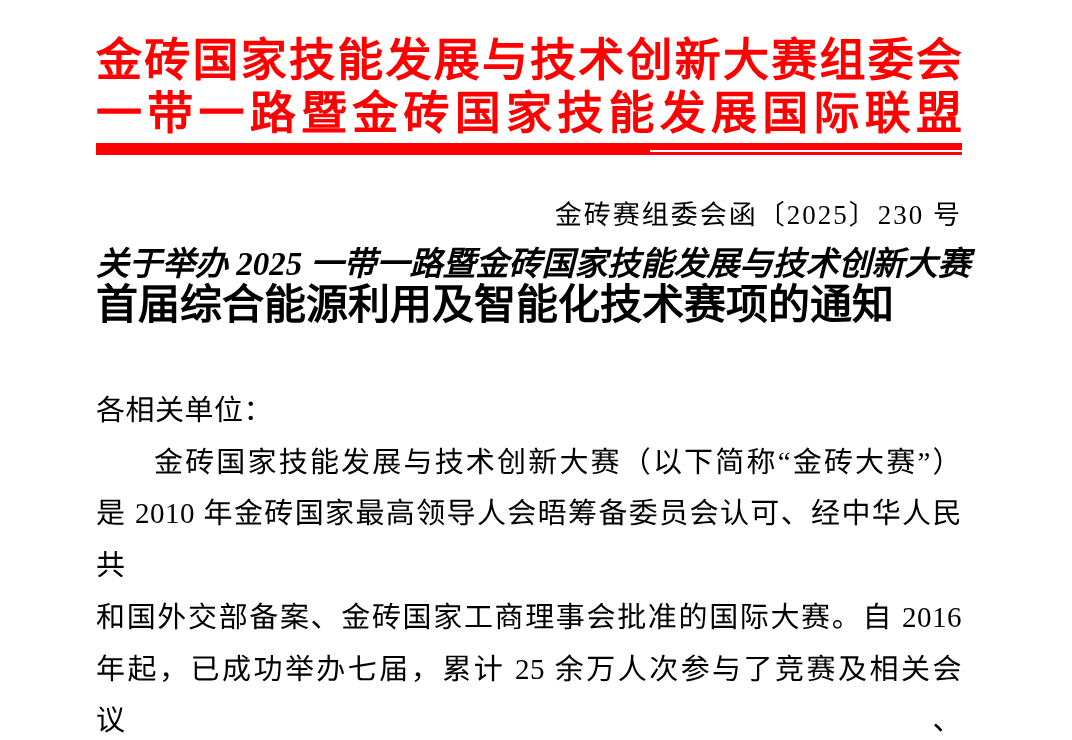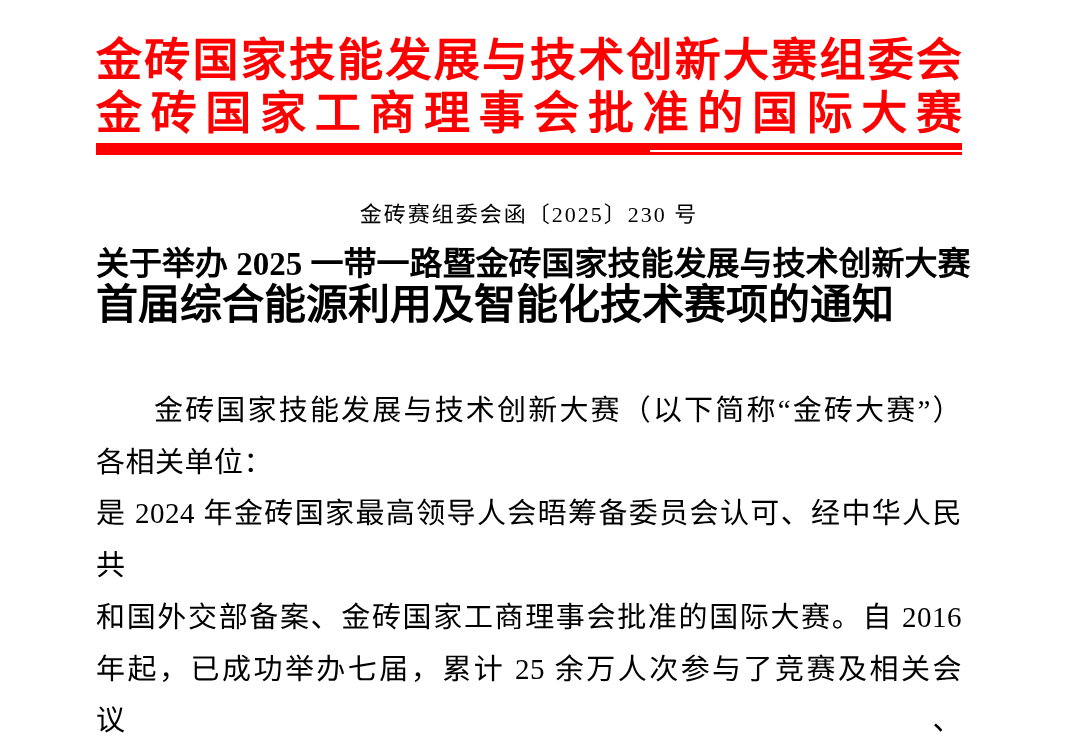--- a/index.html
+++ b/index.html
@@ -43,34 +43,35 @@
   
   .double-rule { margin-top: 3px; }
   .double-rule .rule-top    { height: 7px; background: var(--accent, #fe0000); }
   .double-rule .rule-gap    { height: 2px;
         background: linear-gradient(to right, var(--accent, #fe0000) 0 64%, #ffffff 64% 100%); }
   .double-rule .rule-bottom { height: 3px; background: var(--accent, #fe0000); }
 
   
   .doc-number {
     margin-top: 42px;
-    text-align: center;
-    font-size: 22px;
+    text-align: right;
+    font-size: 27px;
     line-height: 36px;
     letter-spacing: 2px;
   }
 
   
   .title-line-1 {
     margin-top: 13px;
     text-align: right;
     font-size: 33px;
     line-height: 36px;
     font-weight: 700;
     white-space: nowrap;
+    font-style: italic;
   }
   .title-line-2 {
     text-align: left;
     font-size: 42px;
     line-height: 47px;
     font-weight: 700;
     white-space: nowrap;
   }
 
   
@@ -88,37 +89,37 @@
   .indent-2 { text-indent: 58px; }
 </style>
 </head>
 <body>
 
 <div class="page">
   <div class="content">
 
     <div class="letterhead">
       <span class="lh-line">金砖国家技能发展与技术创新大赛组委会</span>
-      <span class="lh-line">金砖国家工商理事会批准的国际大赛</span>
+      <span class="lh-line">一带一路暨金砖国家技能发展国际联盟</span>
     </div>
 
     <div class="double-rule">
       <div class="rule-top"></div>
       <div class="rule-gap"></div>
       <div class="rule-bottom"></div>
     </div>
 
     <div class="doc-number">金砖赛组委会函〔2025〕230 号</div>
 
     <div class="title-line-1">关于举办 2025 一带一路暨金砖国家技能发展与技术创新大赛</div>
     <div class="title-line-2">首届综合能源利用及智能化技术赛项的通知</div>
 
     <div class="body-block">
+      <span class="body-line">各相关单位：</span>
       <span class="body-line justify-last indent-2">金砖国家技能发展与技术创新大赛（以下简称“金砖大赛”）</span>
-      <span class="body-line">各相关单位：</span>
-      <span class="body-line justify-last">是 2024 年金砖国家最高领导人会晤筹备委员会认可、经中华人民共</span>
+      <span class="body-line justify-last">是 2010 年金砖国家最高领导人会晤筹备委员会认可、经中华人民共</span>
       <span class="body-line justify-last">和国外交部备案、金砖国家工商理事会批准的国际大赛。自 2016</span>
       <span class="body-line justify-last">年起，已成功举办七届，累计 25 余万人次参与了竞赛及相关会议、</span>
 
     </div>
 
   </div>
 </div>
 
 </body></html>

